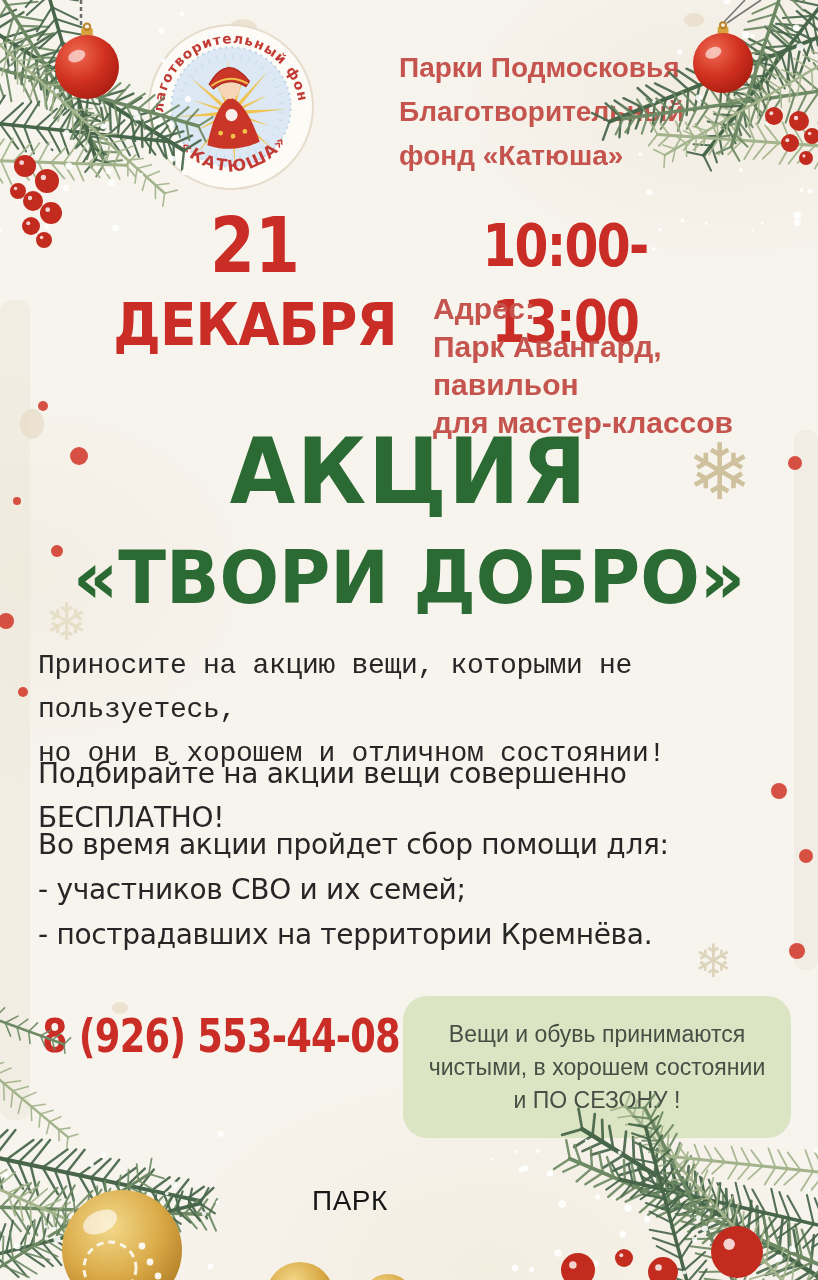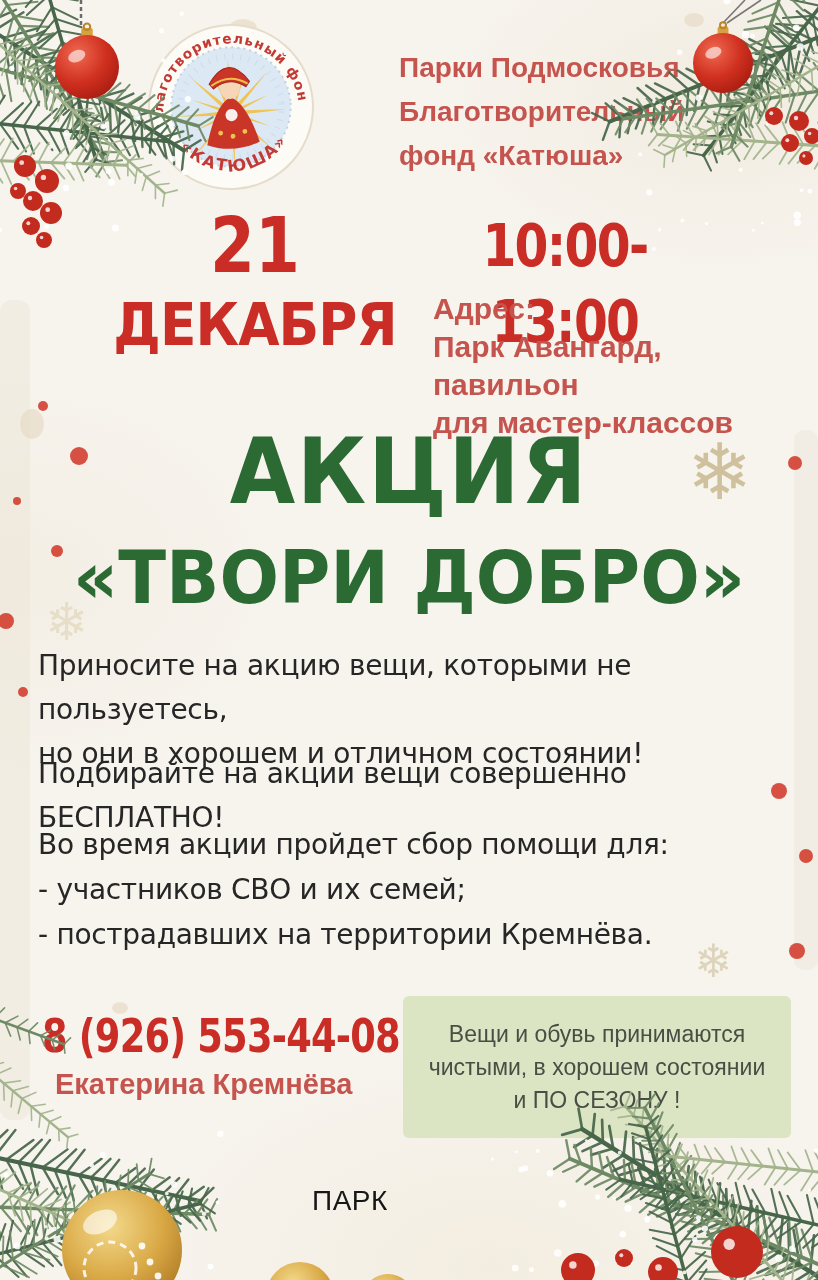--- a/index.html
+++ b/index.html
@@ -41,32 +41,32 @@
 
   .title1{position:absolute;left:0;top:424px;width:818px;text-align:center;
     font-weight:bold;color:#2b6a33;font-size:90px;line-height:96px;letter-spacing:2px;
     transform:scaleX(.94);transform-origin:center;}
   .title2{position:absolute;left:0;top:532px;width:818px;text-align:center;
     font-weight:bold;color:#2b6a33;font-size:73px;line-height:92px;
     transform:scaleX(.96);transform-origin:center;}
 
   .para{position:absolute;left:38px;width:770px;color:#262626;
     font-size:28px;line-height:44px;letter-spacing:-0.3px;}
-  .p1{top:644px;}
+  .p1{top:644px;font-family:Liberation Mono, monospace;}
   .p2{top:752px;}
   .p3{top:822px;line-height:45px;}
 
   .phone{position:absolute;left:42px;top:1008px;white-space:nowrap;
     font-weight:bold;color:#ca2c26;font-size:46px;line-height:56px;letter-spacing:-1px;
     transform:scaleX(.8);transform-origin:left center;}
   .contact-name{position:absolute;left:55px;top:1068px;
     font-family:"Liberation Sans",sans-serif;font-weight:bold;color:#c4544d;font-size:29px;}
 
   .notice{position:absolute;left:403px;top:996px;width:388px;height:142px;
-    background:#dbe5c4;border-radius:6px;
+    background:#dbe5c4;border-radius:24px;
     display:flex;flex-direction:column;justify-content:center;text-align:center;
     font-family:"Liberation Sans",sans-serif;color:#474f44;font-size:23px;line-height:33px;}
 
   .footer{position:absolute;left:287px;top:1186px;color:#161616;
     font-family:"Liberation Sans",sans-serif;font-size:28px;line-height:29px;letter-spacing:.5px;}
   .footer .l1{margin-left:25px;}
 
   .snowflake{position:absolute;z-index:0;font-family:"DejaVu Sans",sans-serif;line-height:1;}
 </style>
 </head>
@@ -171,21 +171,20 @@
       <div>Подбирайте на акции вещи совершенно БЕСПЛАТНО!</div>
     </div>
 
     <div class="para p3">
       <div>Во время акции пройдет сбор помощи для:</div>
       <div>- участников СВО и их семей;</div>
       <div>- пострадавших на территории Кремнёва.</div>
     </div>
 
     <div class="phone">8 (926) 553-44-08</div>
-    <div class="contact-name">Екатерина Кремнёва</div>
 
     <div class="notice">
       <div>Вещи и обувь принимаются</div>
       <div>чистыми, в хорошем состоянии</div>
       <div>и ПО СЕЗОНУ !</div>
     </div>
 
     <div class="footer">
       <div class="l1">ПАРК</div>
     </div>

